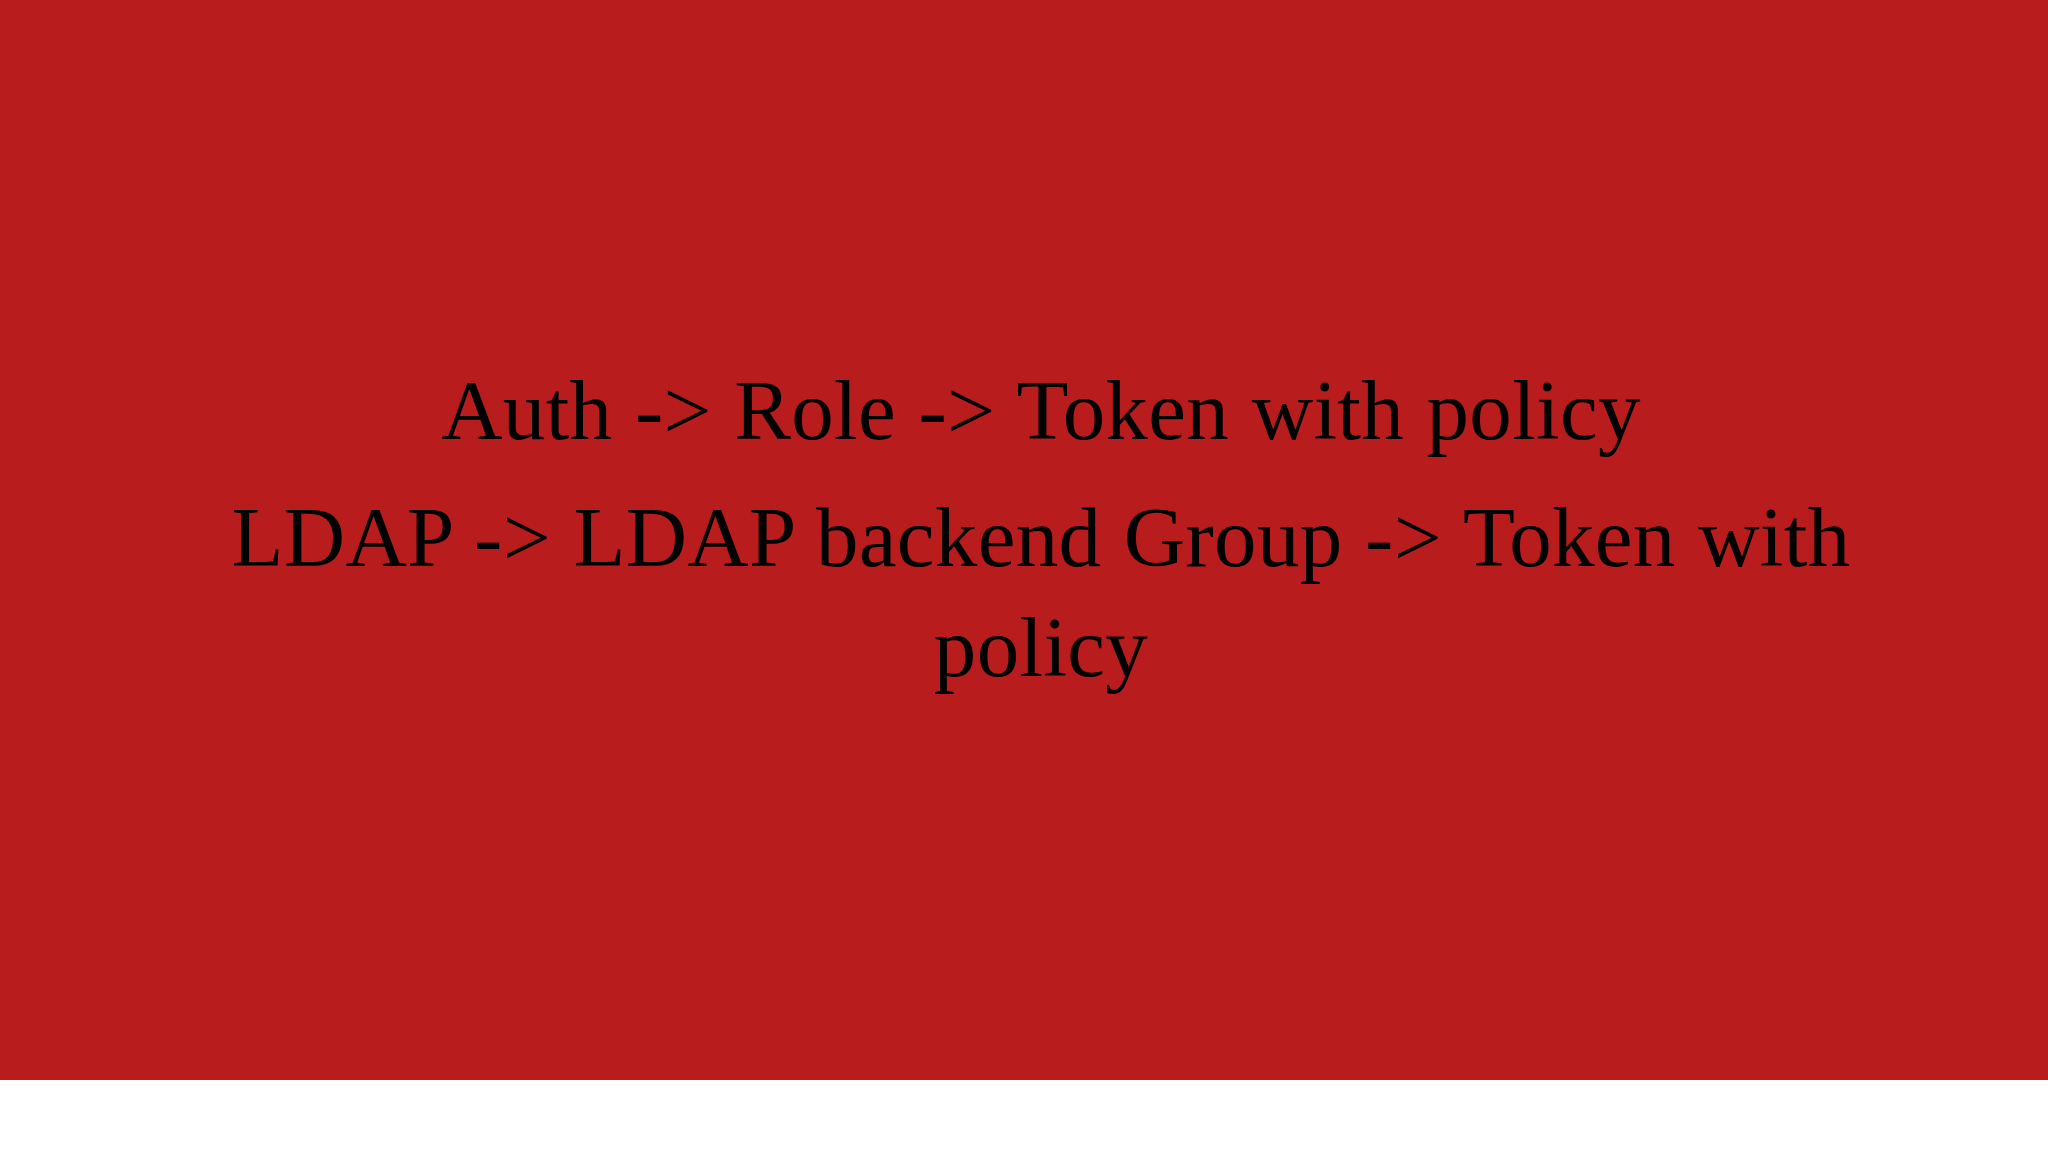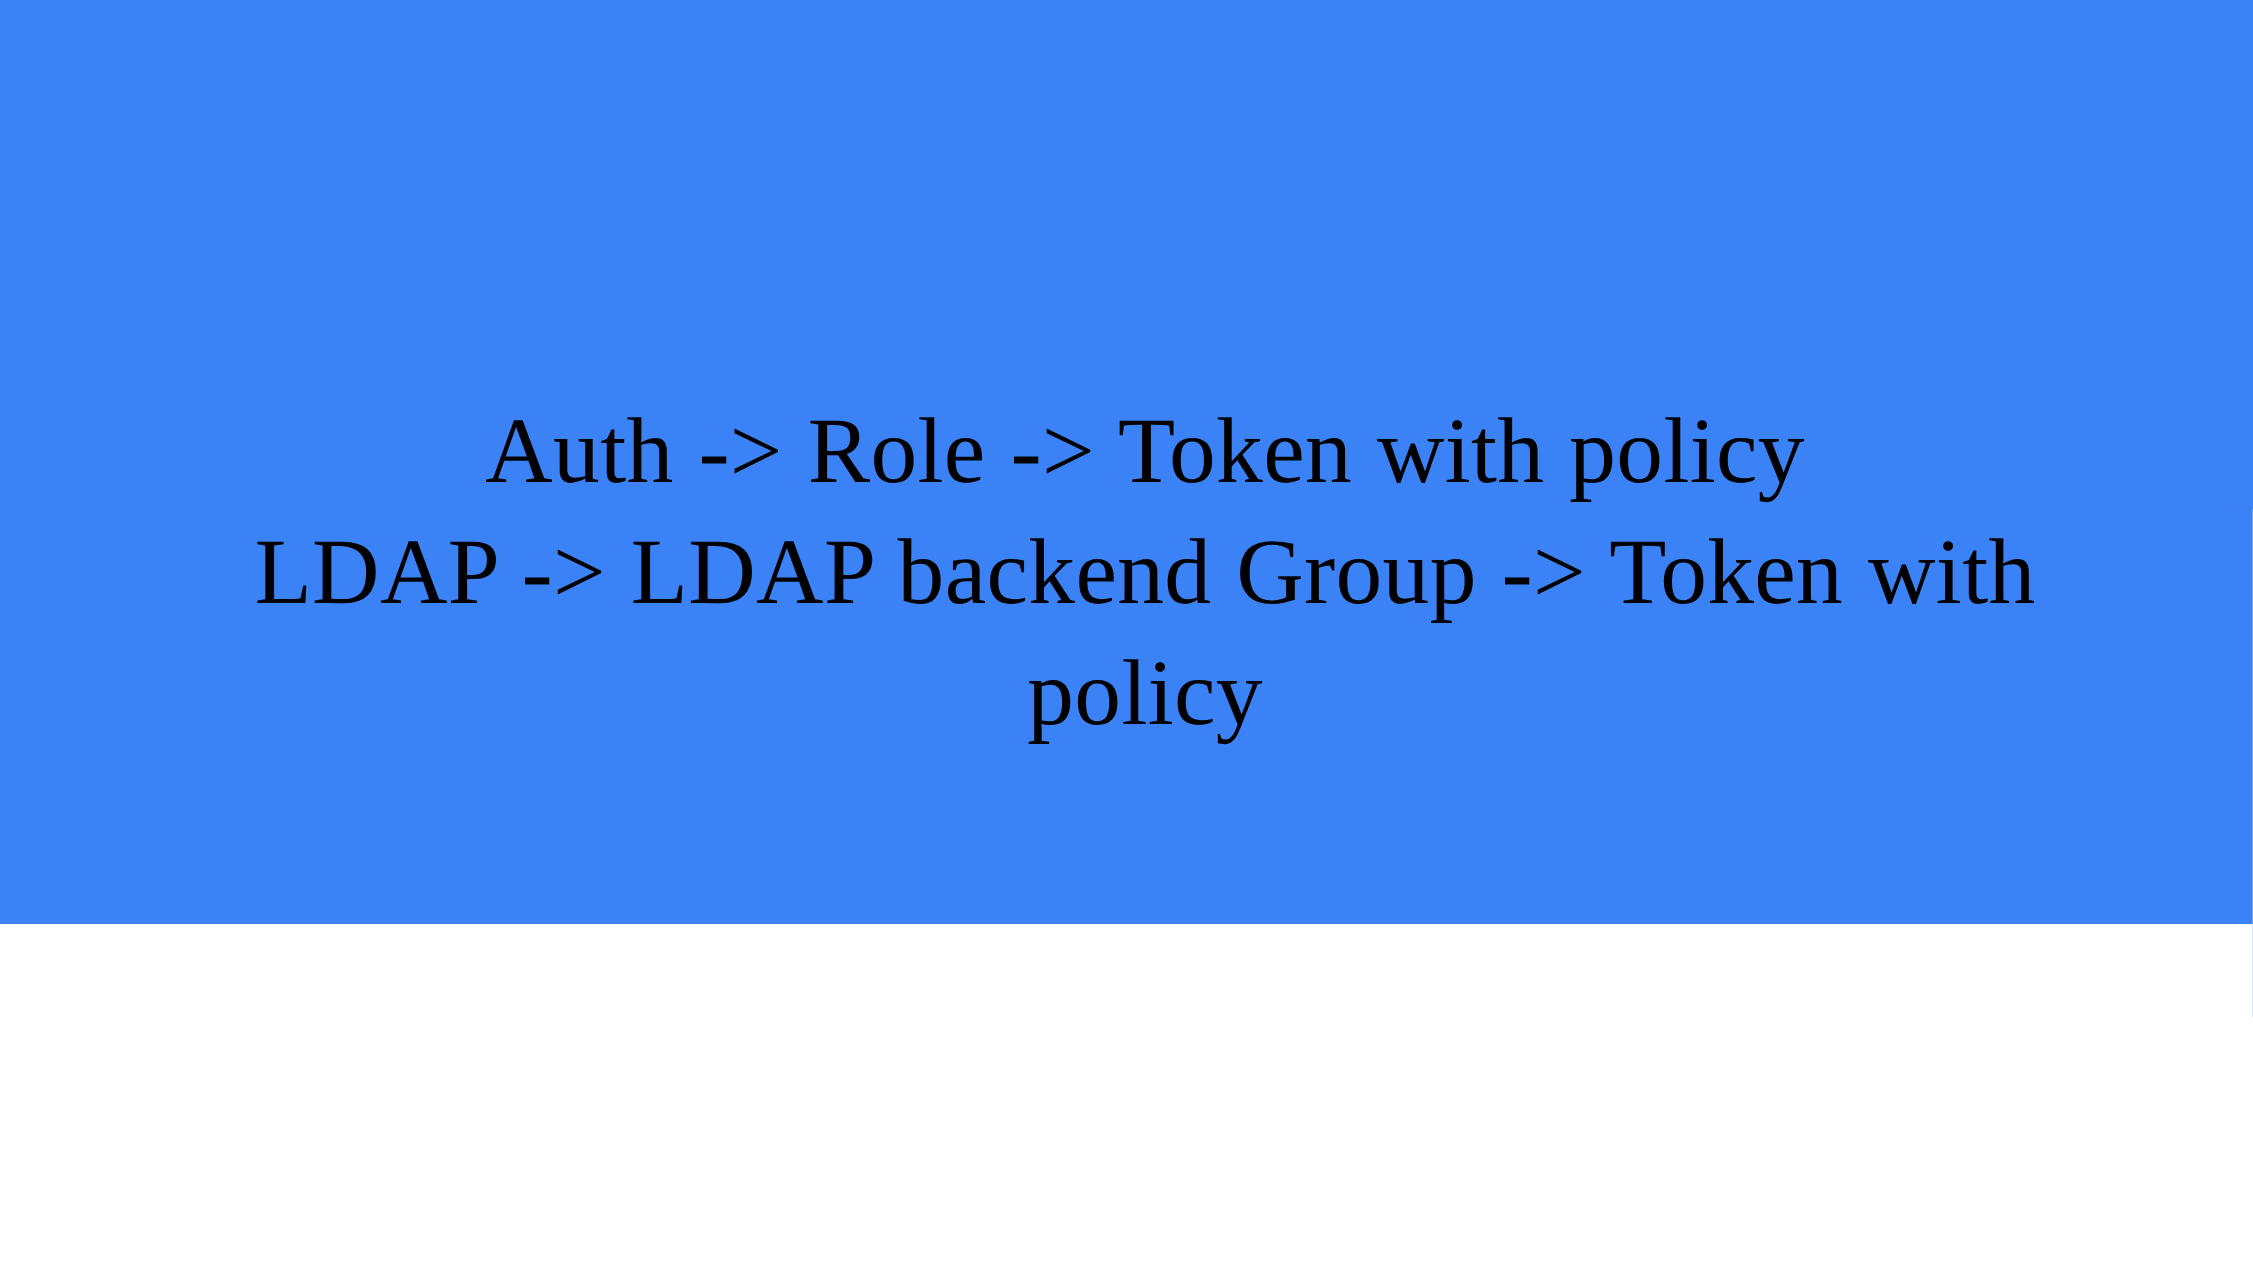--- a/index.html
+++ b/index.html
@@ -11,22 +11,22 @@
     width: 2048px;
     height: 1152px;
     background: #ffffff;
     overflow: hidden;
     font-family: "Liberation Serif", "DejaVu Serif", serif;
   }
 
   .slide-canvas {
     position: relative;
     width: 2048px;
-    height: 840px;
-    background: #3b82f6;
+    height: 1080px;
+    background: #b91c1c;
     box-sizing: border-box;
   }
 
   
   .text-block {
     position: absolute;
     left: 160px;
     top: 355px;
     width: 1762px;
     text-align: center;
@@ -46,21 +46,21 @@
   
   .statement-primary {
     width: 1500px;
     margin: 0 auto;
   }
   .statement-label {
     width: 100%;
   }
   .statement-example {
     width: 1762px;
-    margin: 0 auto;
+    margin: 17px auto;
   }
 </style>
 </head>
 <body>
 
 <div class="slide-canvas">
 
   <div class="text-block">
 
     <div class="statement statement-primary">Auth -&gt; Role -&gt; Token with policy</div>

